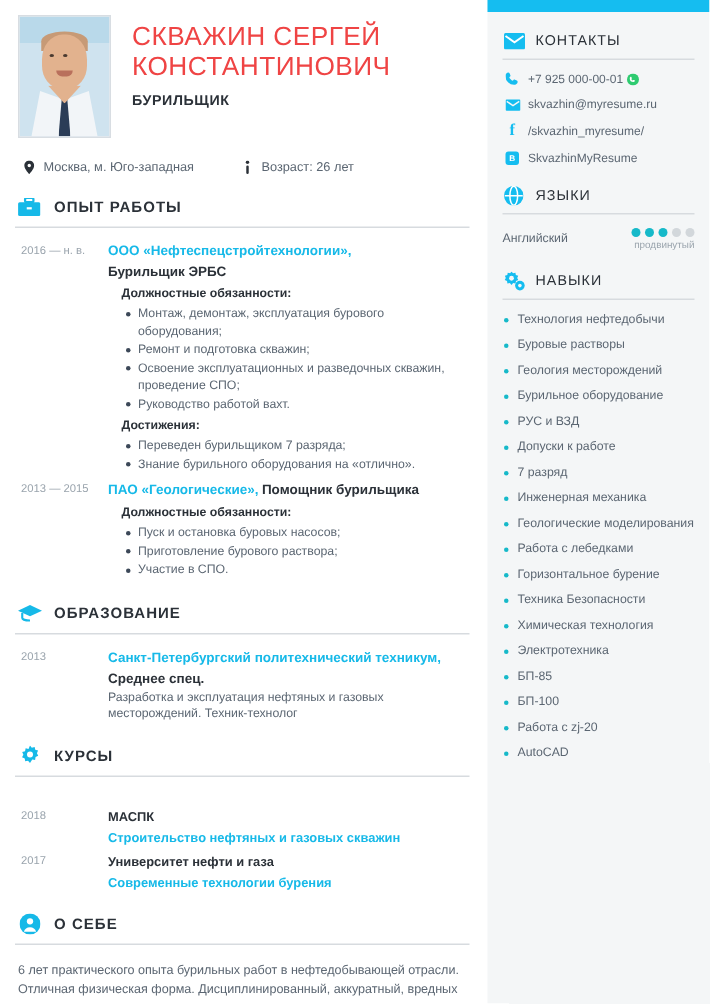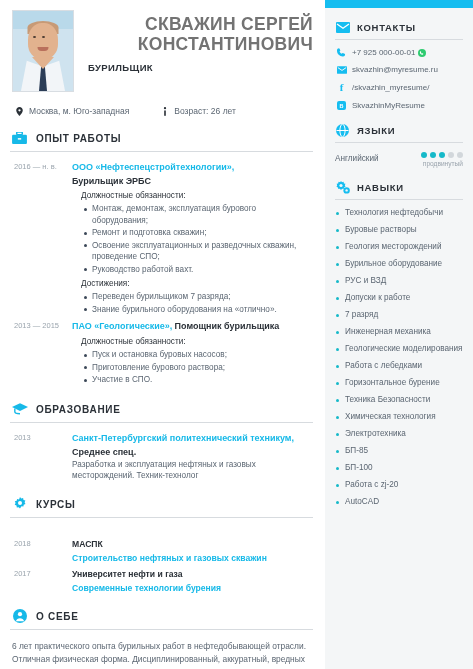--- a/index.html
+++ b/index.html
@@ -51,22 +51,22 @@
     clip-path:polygon(28% 0,72% 0,100% 100%,0 100%);
   }
   .ph-collar{
     position:absolute;left:50%;bottom:22px;transform:translateX(-50%);
     width:22px;height:12px;background:#e2b28e;
     clip-path:polygon(0 0,100% 0,50% 100%);
   }
 
   .nameblock{padding-left:14px;padding-top:4px;}
   .name{
-    font-size:17.5px;line-height:20px;font-weight:bold;
-    letter-spacing:.3px;color:#737373;text-transform:uppercase;text-align:right;
+    font-size:17.5px;line-height:20px;font-weight:normal;
+    letter-spacing:.3px;color:#ef4444;text-transform:uppercase;
   }
   .job{
     margin-top:8px;font-size:9.5px;font-weight:bold;letter-spacing:.4px;
     color:#2b3138;text-transform:uppercase;
   }
 
   .meta{display:flex;align-items:center;margin:14px 0 0 4px;font-size:8.5px;color:#5b6672;}
   .meta .mi{display:flex;align-items:center;}
   .meta .mi + .mi{margin-left:30px;}
   .meta .gi{width:11px;display:flex;justify-content:center;color:#2b3138;}
@@ -85,21 +85,21 @@
   
   .entry{display:flex;margin-top:9px;}
   .date{
     width:62px;flex:none;font-size:7.5px;color:#9aa4ad;padding-top:1px;
     padding-left:4px;box-sizing:border-box;
   }
   .body{flex:1;font-size:8.2px;line-height:12px;}
   .org{color:#16b9e8;font-weight:bold;font-size:9px;}
   .org-plain{color:#2b3138;font-weight:bold;font-size:9px;}
   .role{font-weight:bold;color:#2b3138;font-size:9px;margin-top:2px;}
-  .sub{font-weight:normal;color:#2b3138;font-size:8.2px;margin:3px 0 1px 9px;}
+  .sub{font-weight:bold;color:#2b3138;font-size:8.2px;margin:3px 0 1px 9px;}
   ul.d{margin:0 0 0 20px;padding:0;}
   ul.d li{font-size:8.2px;line-height:11.5px;color:#5b6672;margin-bottom:1px;list-style:none;position:relative;}
   ul.d li:before{content:"";position:absolute;left:-8px;top:4.5px;width:3px;height:3px;border-radius:50%;background:#3c4858;}
   .desc{color:#5b6672;font-size:8.2px;line-height:11.5px;margin-top:1px;}
 
   .crow{display:flex;margin-top:20px;}
   .ctitle{font-weight:bold;color:#2b3138;font-size:8.6px;}
   .cname{color:#16b9e8;font-weight:bold;font-size:8.6px;margin-top:2px;}
 
   .about{font-size:8.4px;line-height:13px;color:#5b6672;margin-top:10px;padding-left:2px;}
@@ -109,21 +109,21 @@
     width:148px;box-sizing:border-box;
     background:#f4f6f7;
     padding:0 10px;
   }
   .topbar{
     position:absolute;right:0;top:0;width:148px;height:8px;background:#15bdf0;
   }
   .rsec{margin-top:13px;}
   .rsec-hd{display:flex;align-items:center;}
   .rsec-ic{width:15px;height:14px;flex:none;display:flex;align-items:center;justify-content:center;color:#15bdf0;}
-  .rsec-ti{margin-left:7px;font-size:9.5px;font-weight:bold;letter-spacing:.7px;color:#2b3138;text-transform:uppercase;}
+  .rsec-ti{margin-left:7px;font-size:9.5px;font-weight:normal;letter-spacing:.7px;color:#2b3138;text-transform:uppercase;}
   .rrule{height:1px;background:#d7dbdf;margin-top:5px;}
 
   .contact{display:flex;align-items:center;margin-top:8px;font-size:8px;color:#5b6672;}
   .c-ic{width:13px;flex:none;display:flex;justify-content:center;color:#15bdf0;}
   .c-tx{margin-left:4px;display:flex;align-items:center;}
   .wa{margin-left:3px;color:#2ecb70;display:inline-flex;}
 
   .lang{display:flex;align-items:flex-start;justify-content:space-between;margin-top:9px;gap:29px;}
   .lang-n{font-size:8.2px;color:#5b6672;padding-top:2px;}
   .lang-r{text-align:right;}

